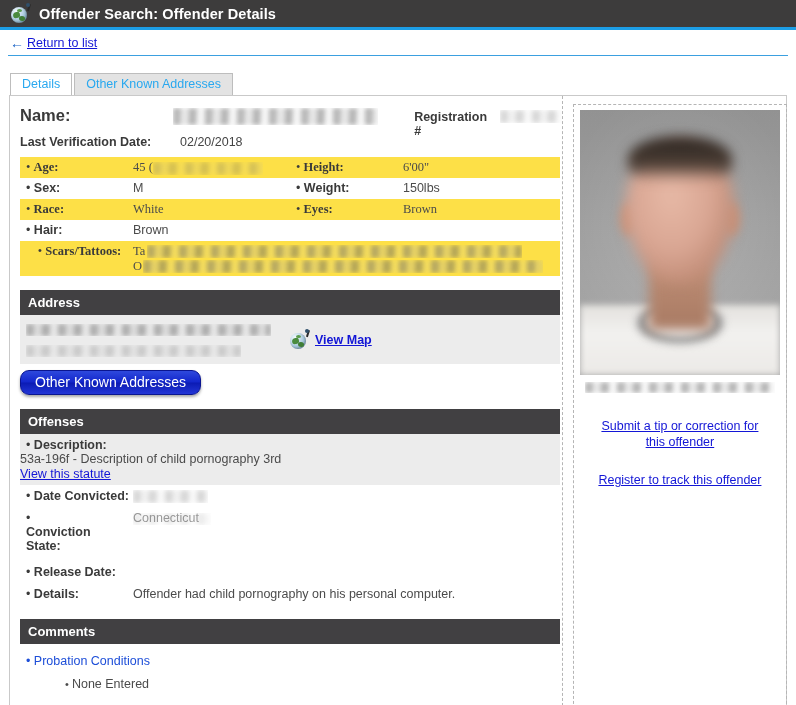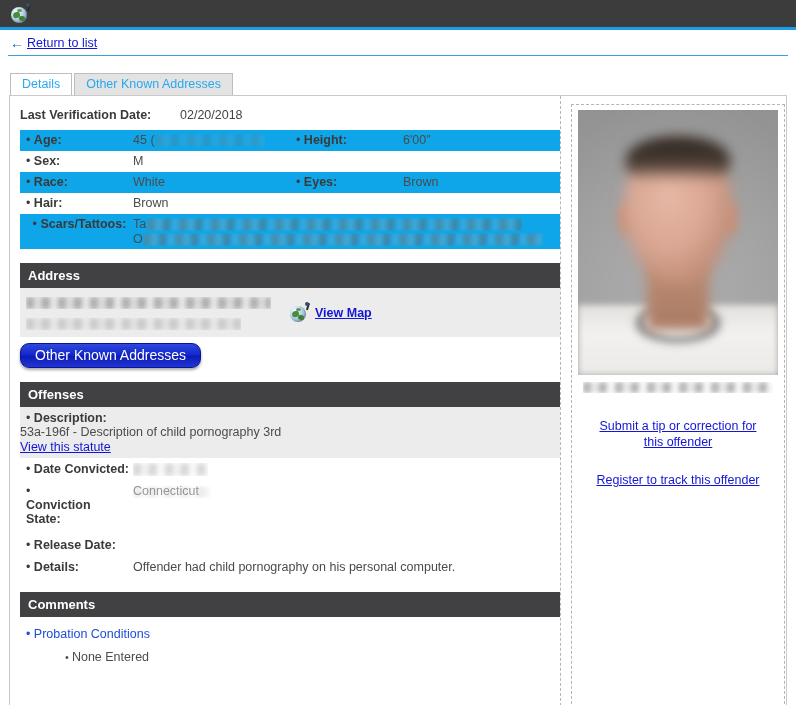--- a/index.html
+++ b/index.html
@@ -224,21 +224,21 @@
   
   .rows { width: 540px; }
   .row {
     display: flex;
     font-size: 12.5px;
     color: #444;
     min-height: 21px;
     align-items: flex-start;
     padding: 3px 0 2px 0;
   }
-  .row.odd { background: #0ea5e9; }
+  .row.odd { background: #fde047; font-family: Liberation Serif, serif; }
   .row.even { background: #ffffff; }
   .cellpair { display: flex; width: 50%; }
   .lbl {
     font-weight: bold;
     color: #3a3a3a;
     width: 113px;
     padding-left: 6px;
     white-space: nowrap;
   }
   .lbl::before { content: "• "; font-weight: normal; }
@@ -438,38 +438,49 @@
   <div class="titlebar">
     <span class="globe">
       <span class="ball">
           <span class="land1"></span>
           <span class="land2"></span>
           <span class="land3"></span>
         </span>
       <span class="pin"></span>
         <span class="pinhead"></span>
     </span>
+    <span class="titlebar-text">Offender Search: Offender Details</span>
   </div>
   <div class="titlebar-accent"></div>
 
   <div class="returnbar">
     <span class="arrow-left">←</span>
     <span class="return-link">Return to list</span>
   </div>
   <div class="hrline"></div>
 
   <div class="tabs">
     <div class="tab active">Details</div>
     <div class="tab inactive">Other Known Addresses</div>
   </div>
 
   <div class="panel">
 
     <div class="left-col">
 
+      <div class="name-row">
+        <span class="name-label">Name:</span>
+        <span class="name-value">
+          <span class="blur dense" style="width:205px;height:17px;"></span>
+        </span>
+        <span class="reg-label">Registration #</span>
+        <span style="margin-left:6px;">
+          <span class="blur light" style="width:62px;height:13px;"></span>
+        </span>
+      </div>
 
       <div class="lvd-row">
         <span class="lvd-label">Last Verification Date:</span>
         <span class="lvd-value">02/20/2018</span>
       </div>
 
       <div class="rows">
 
         <div class="row odd">
           <div class="cellpair">
@@ -481,20 +492,24 @@
           <div class="cellpair">
             <span class="lbl">Height:</span>
             <span class="val">6'00"</span>
           </div>
         </div>
 
         <div class="row even">
           <div class="cellpair">
             <span class="lbl">Sex:</span>
             <span class="val">M</span>
+          </div>
+          <div class="cellpair">
+            <span class="lbl">Weight:</span>
+            <span class="val">150lbs</span>
           </div>
         </div>
 
         <div class="row odd">
           <div class="cellpair">
             <span class="lbl">Race:</span>
             <span class="val">White</span>
           </div>
           <div class="cellpair">
             <span class="lbl">Eyes:</span>

